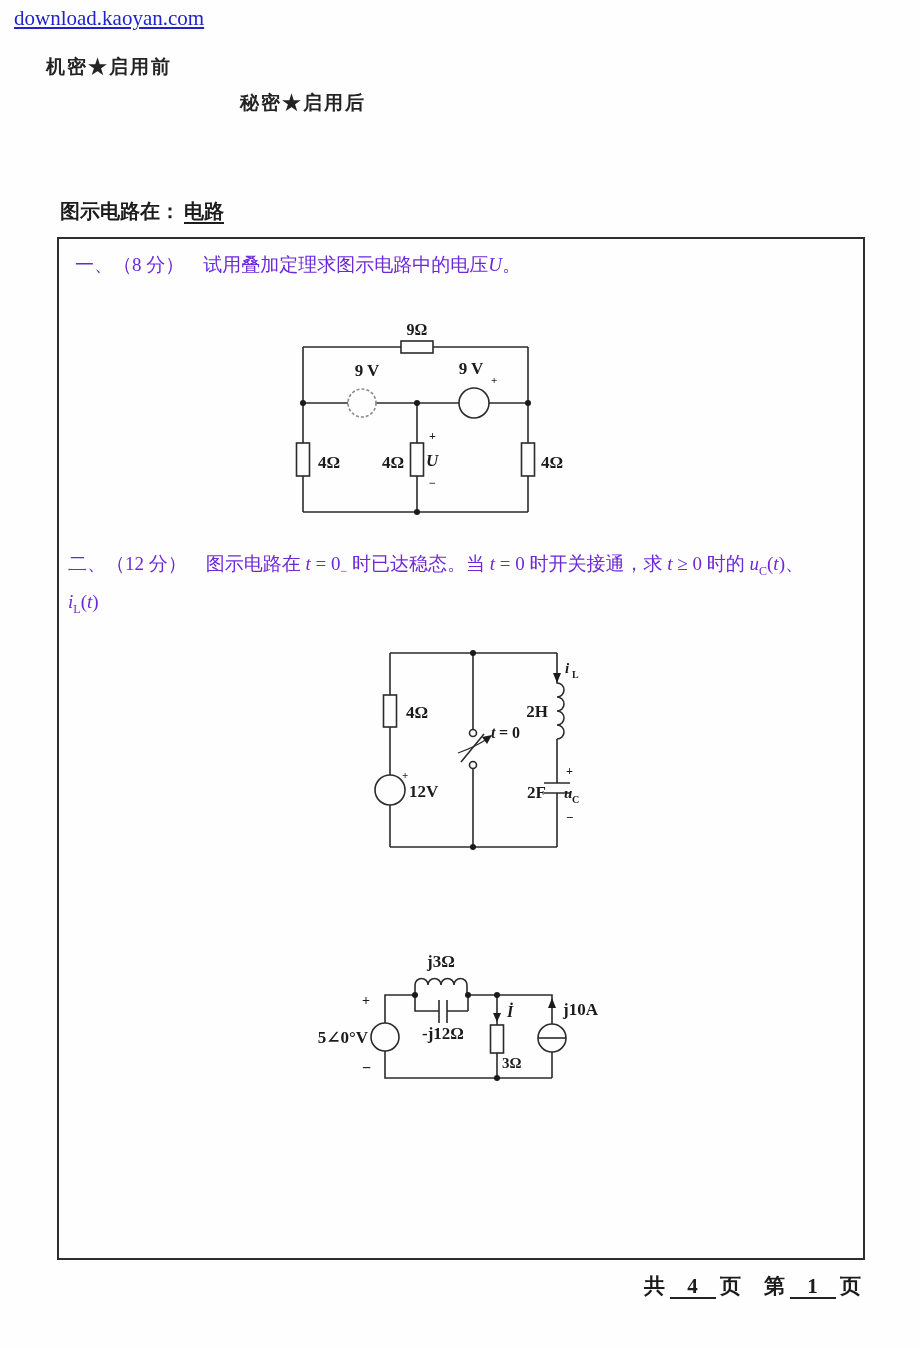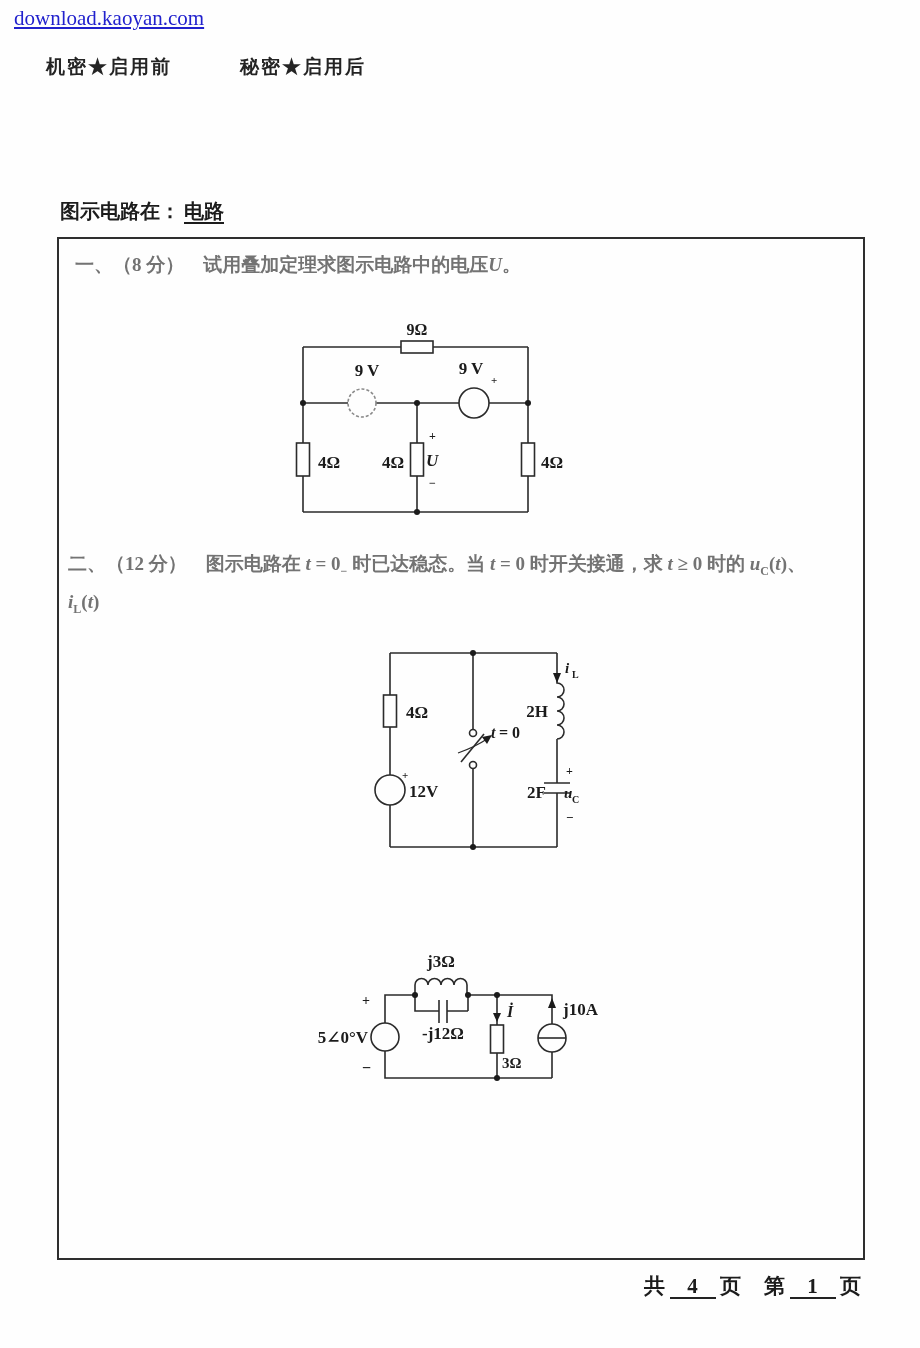--- a/index.html
+++ b/index.html
@@ -11,32 +11,32 @@
     color:#1c1c1c;
   }
   .abs { position:absolute; }
   #watermark {
     left:14px; top:6px; font-size:21px; color:#2121cd;
     text-decoration:underline; text-decoration-color:#2121cd;
     font-family:"Liberation Serif",serif; cursor:pointer;
   }
   .sec { top:54px; font-size:19px; font-weight:bold; letter-spacing:2px; color:#242424; }
   #sec-left { left:46px; }
-  #sec-right { left:240px; }
+  #sec-right { left:240px;margin-top:36px; }
   #title {
     left:0; top:150px; width:920px; text-align:center;
     font-size:25px; font-weight:bold; letter-spacing:1px; color:#181818;
   }
   #subject { left:60px; top:198px; font-size:20px; font-weight:bold; }
   #subject .ul { text-decoration:underline; text-underline-offset:4px; padding:0 4px; }
   #content-box {
     left:57px; top:237px; width:808px; height:1023px;
     border:2px solid #2e2e2e;
   }
-  .q { font-size:19px; font-weight:bold; color:#737373; }
+  .q { font-size:19px; font-weight:normal; color:#6d28d9; }
   .q i { font-family:"Liberation Serif",serif; }
   .q sub { font-size:12px; }
   #q1 { left:75px; top:252px; width:780px; }
   #q2a { left:68px; top:551px; width:792px; }
   #q2b { left:68px; top:591px; width:200px; }
   #q3 { left:72px; top:901px; width:780px; }
   svg text {
     font-family:"Liberation Serif","DejaVu Serif",serif;
     fill:#1b1b1b; font-weight:bold;
   }

